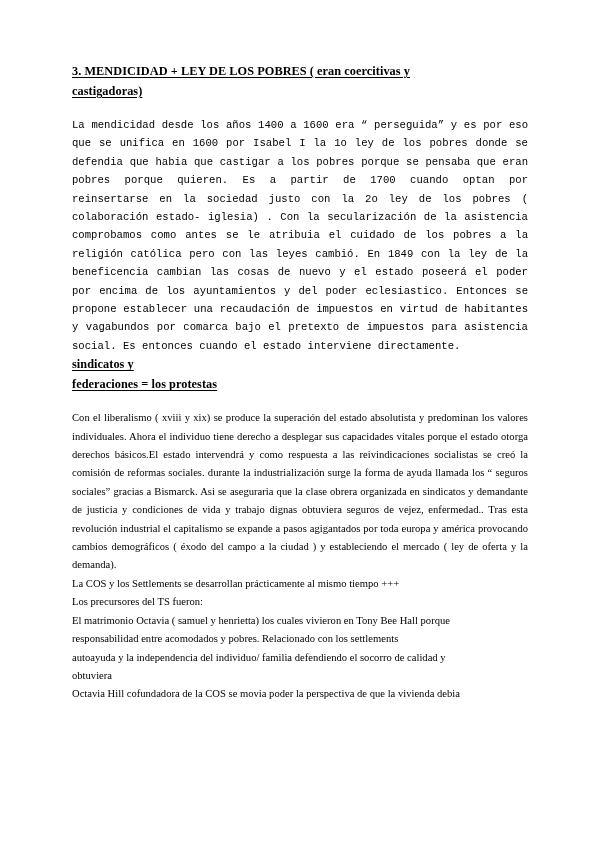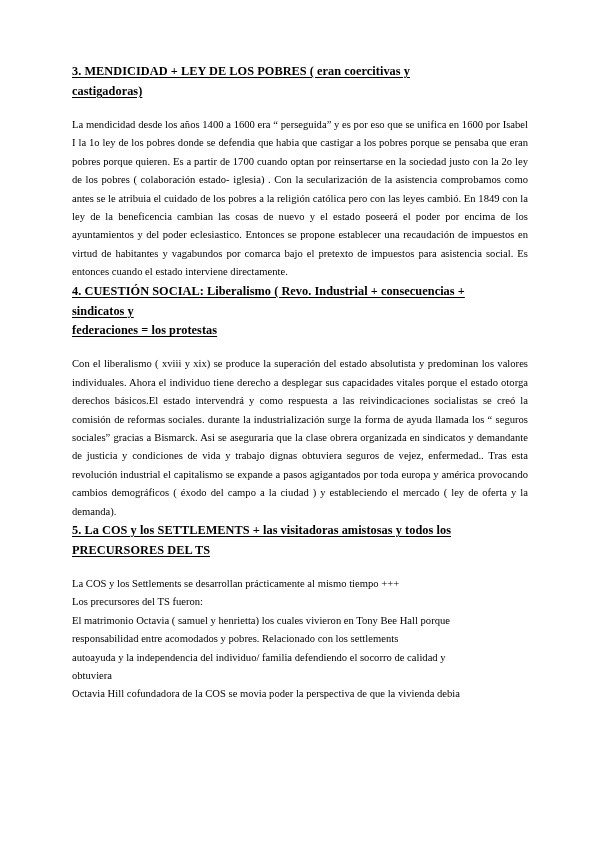--- a/index.html
+++ b/index.html
@@ -43,20 +43,21 @@
   }
   p.body-text {
     font-size: 10.6px;
     line-height: 1.74;
     text-align: justify;
     margin: 0 0 0 0;
     letter-spacing: 0.01px;
   }
   .gap-after-para {
     margin-bottom: 20px;
+    font-family: Liberation Mono, monospace;
   }
   .gap-after-para-2 {
     margin-bottom: 22px;
   }
   .list-block {
     font-size: 10.6px;
     line-height: 1.74;
     margin: 0;
     text-align: left;
   }
@@ -75,32 +76,27 @@
   <div class="section sec3">
     <div class="heading heading-block">
       <span class="heading-line hl">3. MENDICIDAD + LEY DE LOS POBRES ( eran coercitivas y</span>
       <span class="heading-line hl">castigadoras)</span>
     </div>
     <p class="body-text gap-after-para">La mendicidad desde los años 1400 a 1600 era “ perseguida” y es por eso que se unifica en 1600 por Isabel I la 1o ley de los pobres donde se defendia que habia que castigar a los pobres porque se pensaba que eran pobres porque quieren. Es a partir de 1700 cuando optan por reinsertarse en la sociedad justo con la 2o ley de los pobres ( colaboración estado- iglesia) . Con la secularización de la asistencia comprobamos como antes se le atribuia el cuidado de los pobres a la religión católica pero con las leyes cambió. En 1849 con la ley de la beneficencia cambian las cosas de nuevo y el estado poseerá el poder por encima de los ayuntamientos y del poder eclesiastico. Entonces se propone establecer una recaudación de impuestos en virtud de habitantes y vagabundos por comarca bajo el pretexto de impuestos para asistencia social. Es entonces cuando el estado interviene directamente.</p>
   </div>
 
   <div class="section sec4">
     <div class="heading heading-block">
-      <span class="heading-line hl">4. CUESTIÓN SOCIAL: Liberalismo ( Revo. Industrial + consecuencias +</span>
       <span class="heading-line hl">sindicatos y</span>
       <span class="heading-line hl">federaciones = los protestas</span>
     </div>
     <p class="body-text gap-after-para-2">Con el liberalismo ( xviii y xix) se produce la superación del estado absolutista y predominan los valores individuales. Ahora el individuo tiene derecho a desplegar sus capacidades vitales porque el estado otorga derechos básicos.El estado intervendrá y como respuesta a las reivindicaciones socialistas se creó la comisión de reformas sociales. durante la industrialización surge la forma de ayuda llamada los “ seguros sociales” gracias a Bismarck. Asi se aseguraria que la clase obrera organizada en sindicatos y demandante de justicia y condiciones de vida y trabajo dignas obtuviera seguros de vejez, enfermedad.. Tras esta revolución industrial el capitalismo se expande a pasos agigantados por toda europa y américa provocando cambios demográficos ( éxodo del campo a la ciudad ) y estableciendo el mercado ( ley de oferta y la demanda).</p>
   </div>
 
   <div class="section sec5">
-    <div class="heading heading-block">
-      <span class="heading-line hl">5. La COS y los SETTLEMENTS + las visitadoras amistosas y todos los</span>
-      <span class="heading-line hl">PRECURSORES DEL TS</span>
-    </div>
     <div class="list-block">
       <span class="line">La COS y los Settlements se desarrollan prácticamente al mismo tiempo +++</span>
       <span class="line">Los precursores del TS fueron:</span>
       <span class="line">El matrimonio Octavia ( samuel y henrietta) los cuales vivieron en Tony Bee Hall porque</span>
       <span class="line">responsabilidad entre acomodados y pobres. Relacionado con los settlements</span>
       <span class="line">autoayuda y la independencia del individuo/ familia defendiendo el socorro de calidad y</span>
       <span class="line">obtuviera</span>
       <span class="line">Octavia Hill cofundadora de la COS se movia poder la perspectiva de que la vivienda debia</span>
     </div>
   </div>

